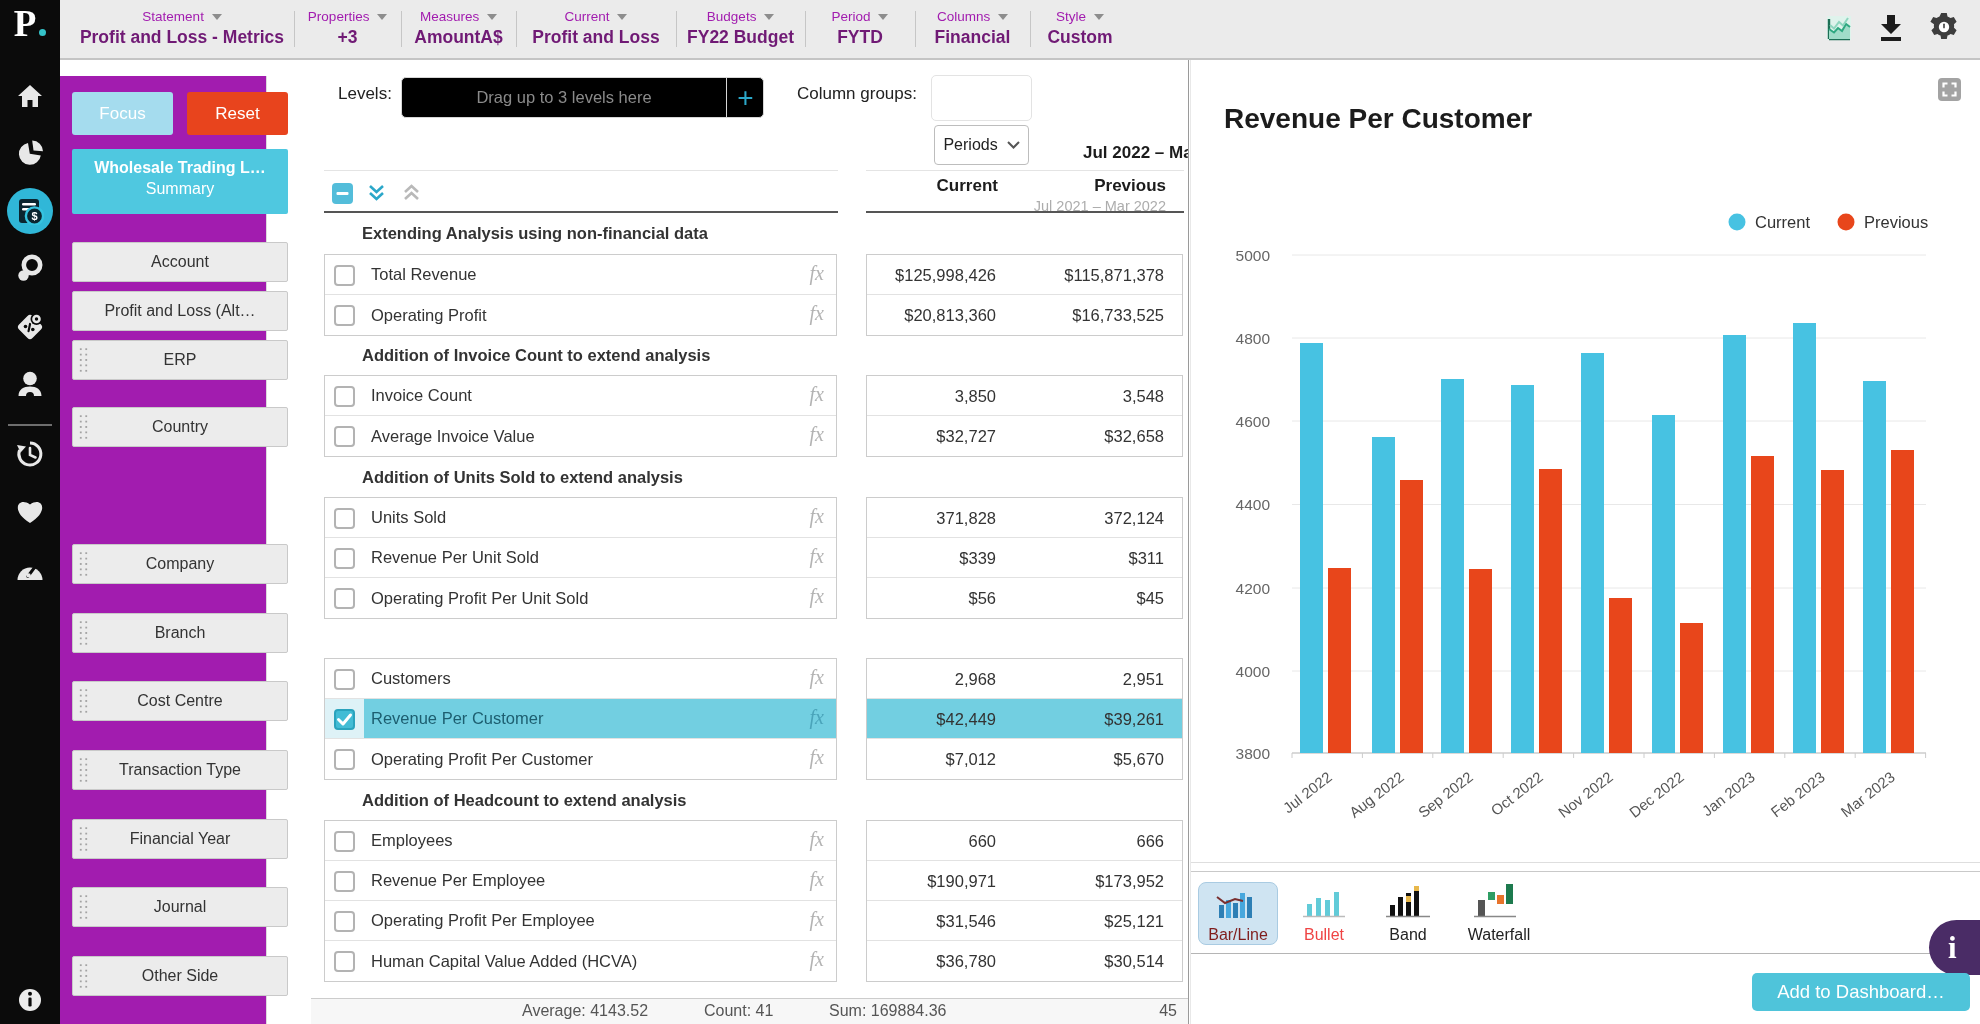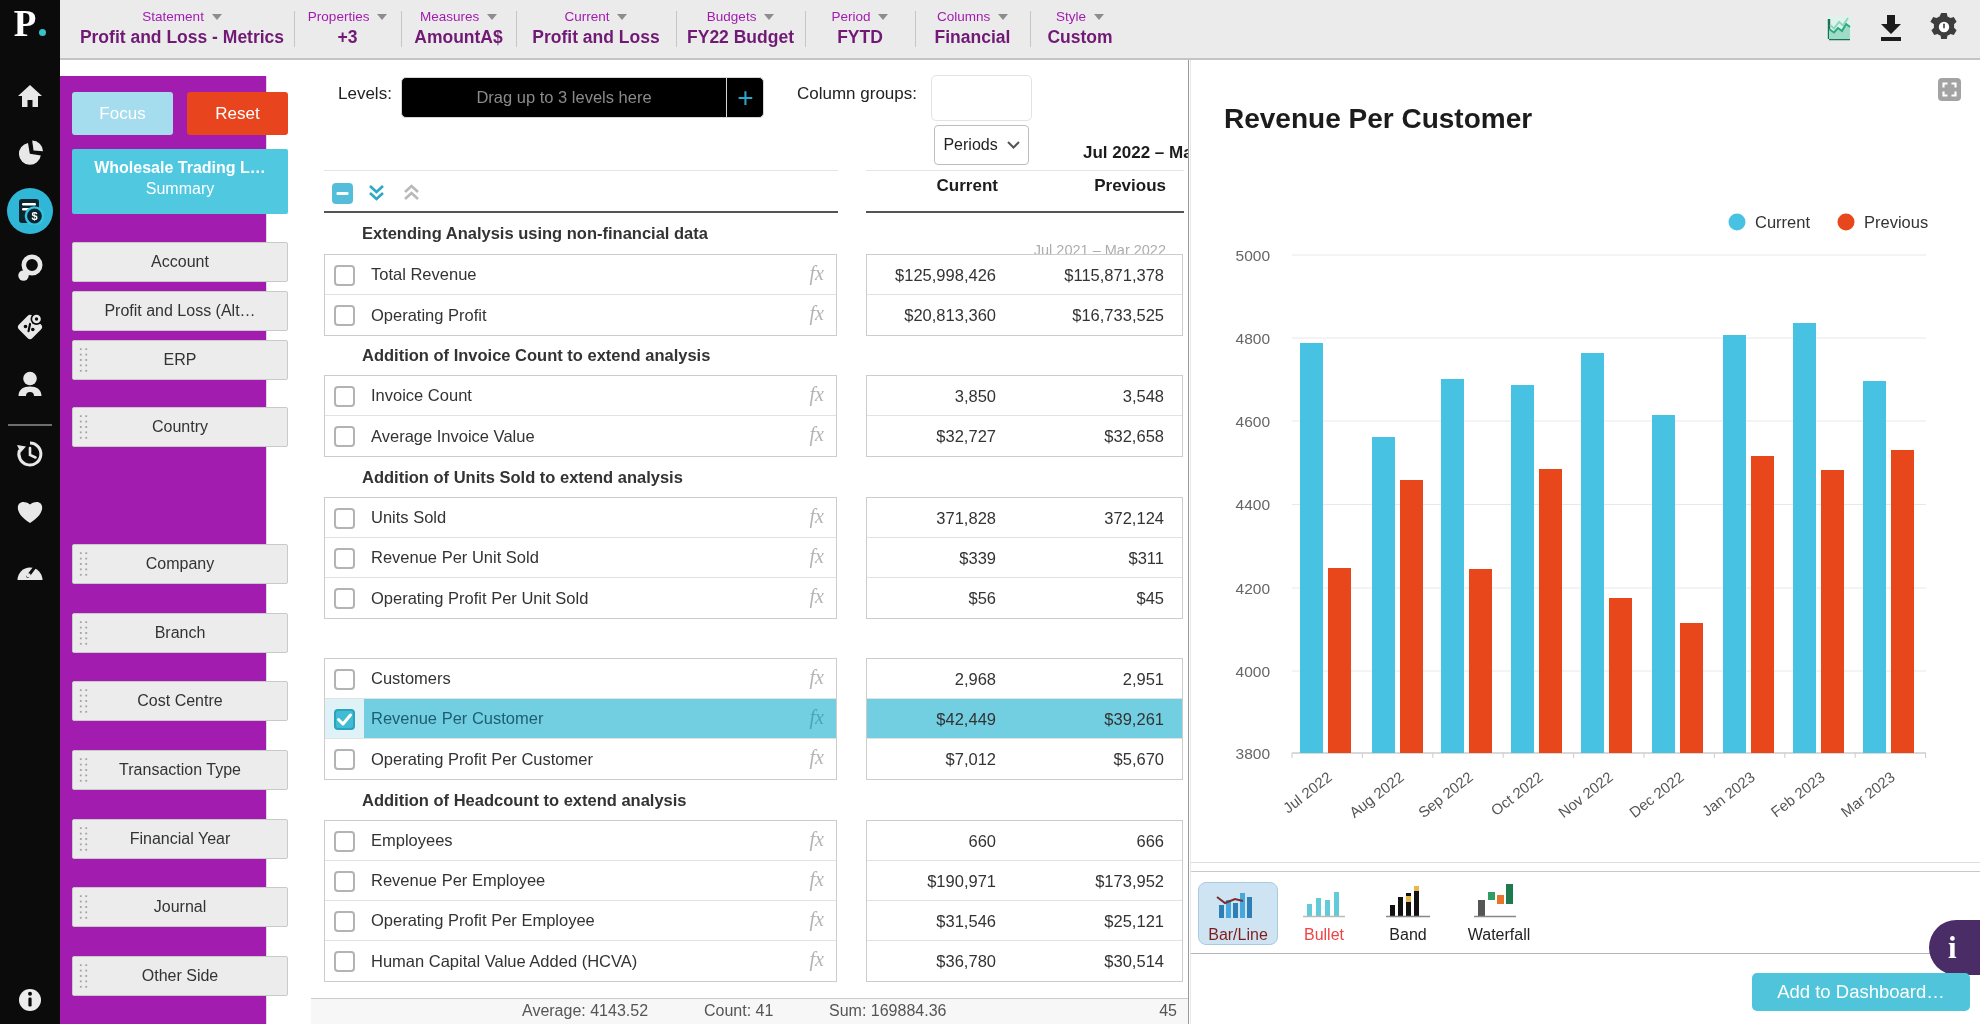--- a/index.html
+++ b/index.html
@@ -201,21 +201,21 @@
           <path d="M2 2 L8.5 8 L15 2" fill="none" stroke="#2ba7c9" stroke-width="2.6"></path>
           <path d="M2 9 L8.5 15 L15 9" fill="none" stroke="#2ba7c9" stroke-width="2.6"></path>
         </svg></div>
   <div class="abs" style="left:92px; top:124px;"><svg width="17" height="19" viewBox="0 0 17 19">
           <path d="M2 8 L8.5 2 L15 8" fill="none" stroke="#b9b9b9" stroke-width="2.6"></path>
           <path d="M2 15 L8.5 9 L15 15" fill="none" stroke="#b9b9b9" stroke-width="2.6"></path>
         </svg></div>
   <div class="abs" style="left:555px; top:114px; width:318px;">
     <div style="position:absolute; right:186px; top:2px; font-size:17px; font-weight:bold; color:#1c1c1c;">Current</div>
     <div style="position:absolute; right:18px; top:2px; font-size:17px; font-weight:bold; color:#1c1c1c;">Previous</div>
-    <div style="position:absolute; right:18px; top:24px; font-size:14.5px; color:#adadad; white-space:nowrap;margin-top:44px;">Jul 2021 – Mar 2022</div>
+    <div style="position:absolute; right:18px; top:24px; font-size:14.5px; color:#adadad; white-space:nowrap;">Jul 2021 – Mar 2022</div>
   </div>
   <div class="abs" style="left:13px; top:151px; width:514px; height:2px; background:#555;"></div>
   <div class="abs" style="left:555px; top:151px; width:318px; height:2px; background:#555;"></div>
   <div class="sechead" style="top:153px;">Extending Analysis using non-financial data</div>
   <div class="rowbox" style="top:194px;">
         <div class="trow">
           <span class="cb"></span>
           <span class="rlab">Total Revenue</span>
           <span class="fx">fx</span>
         </div>

